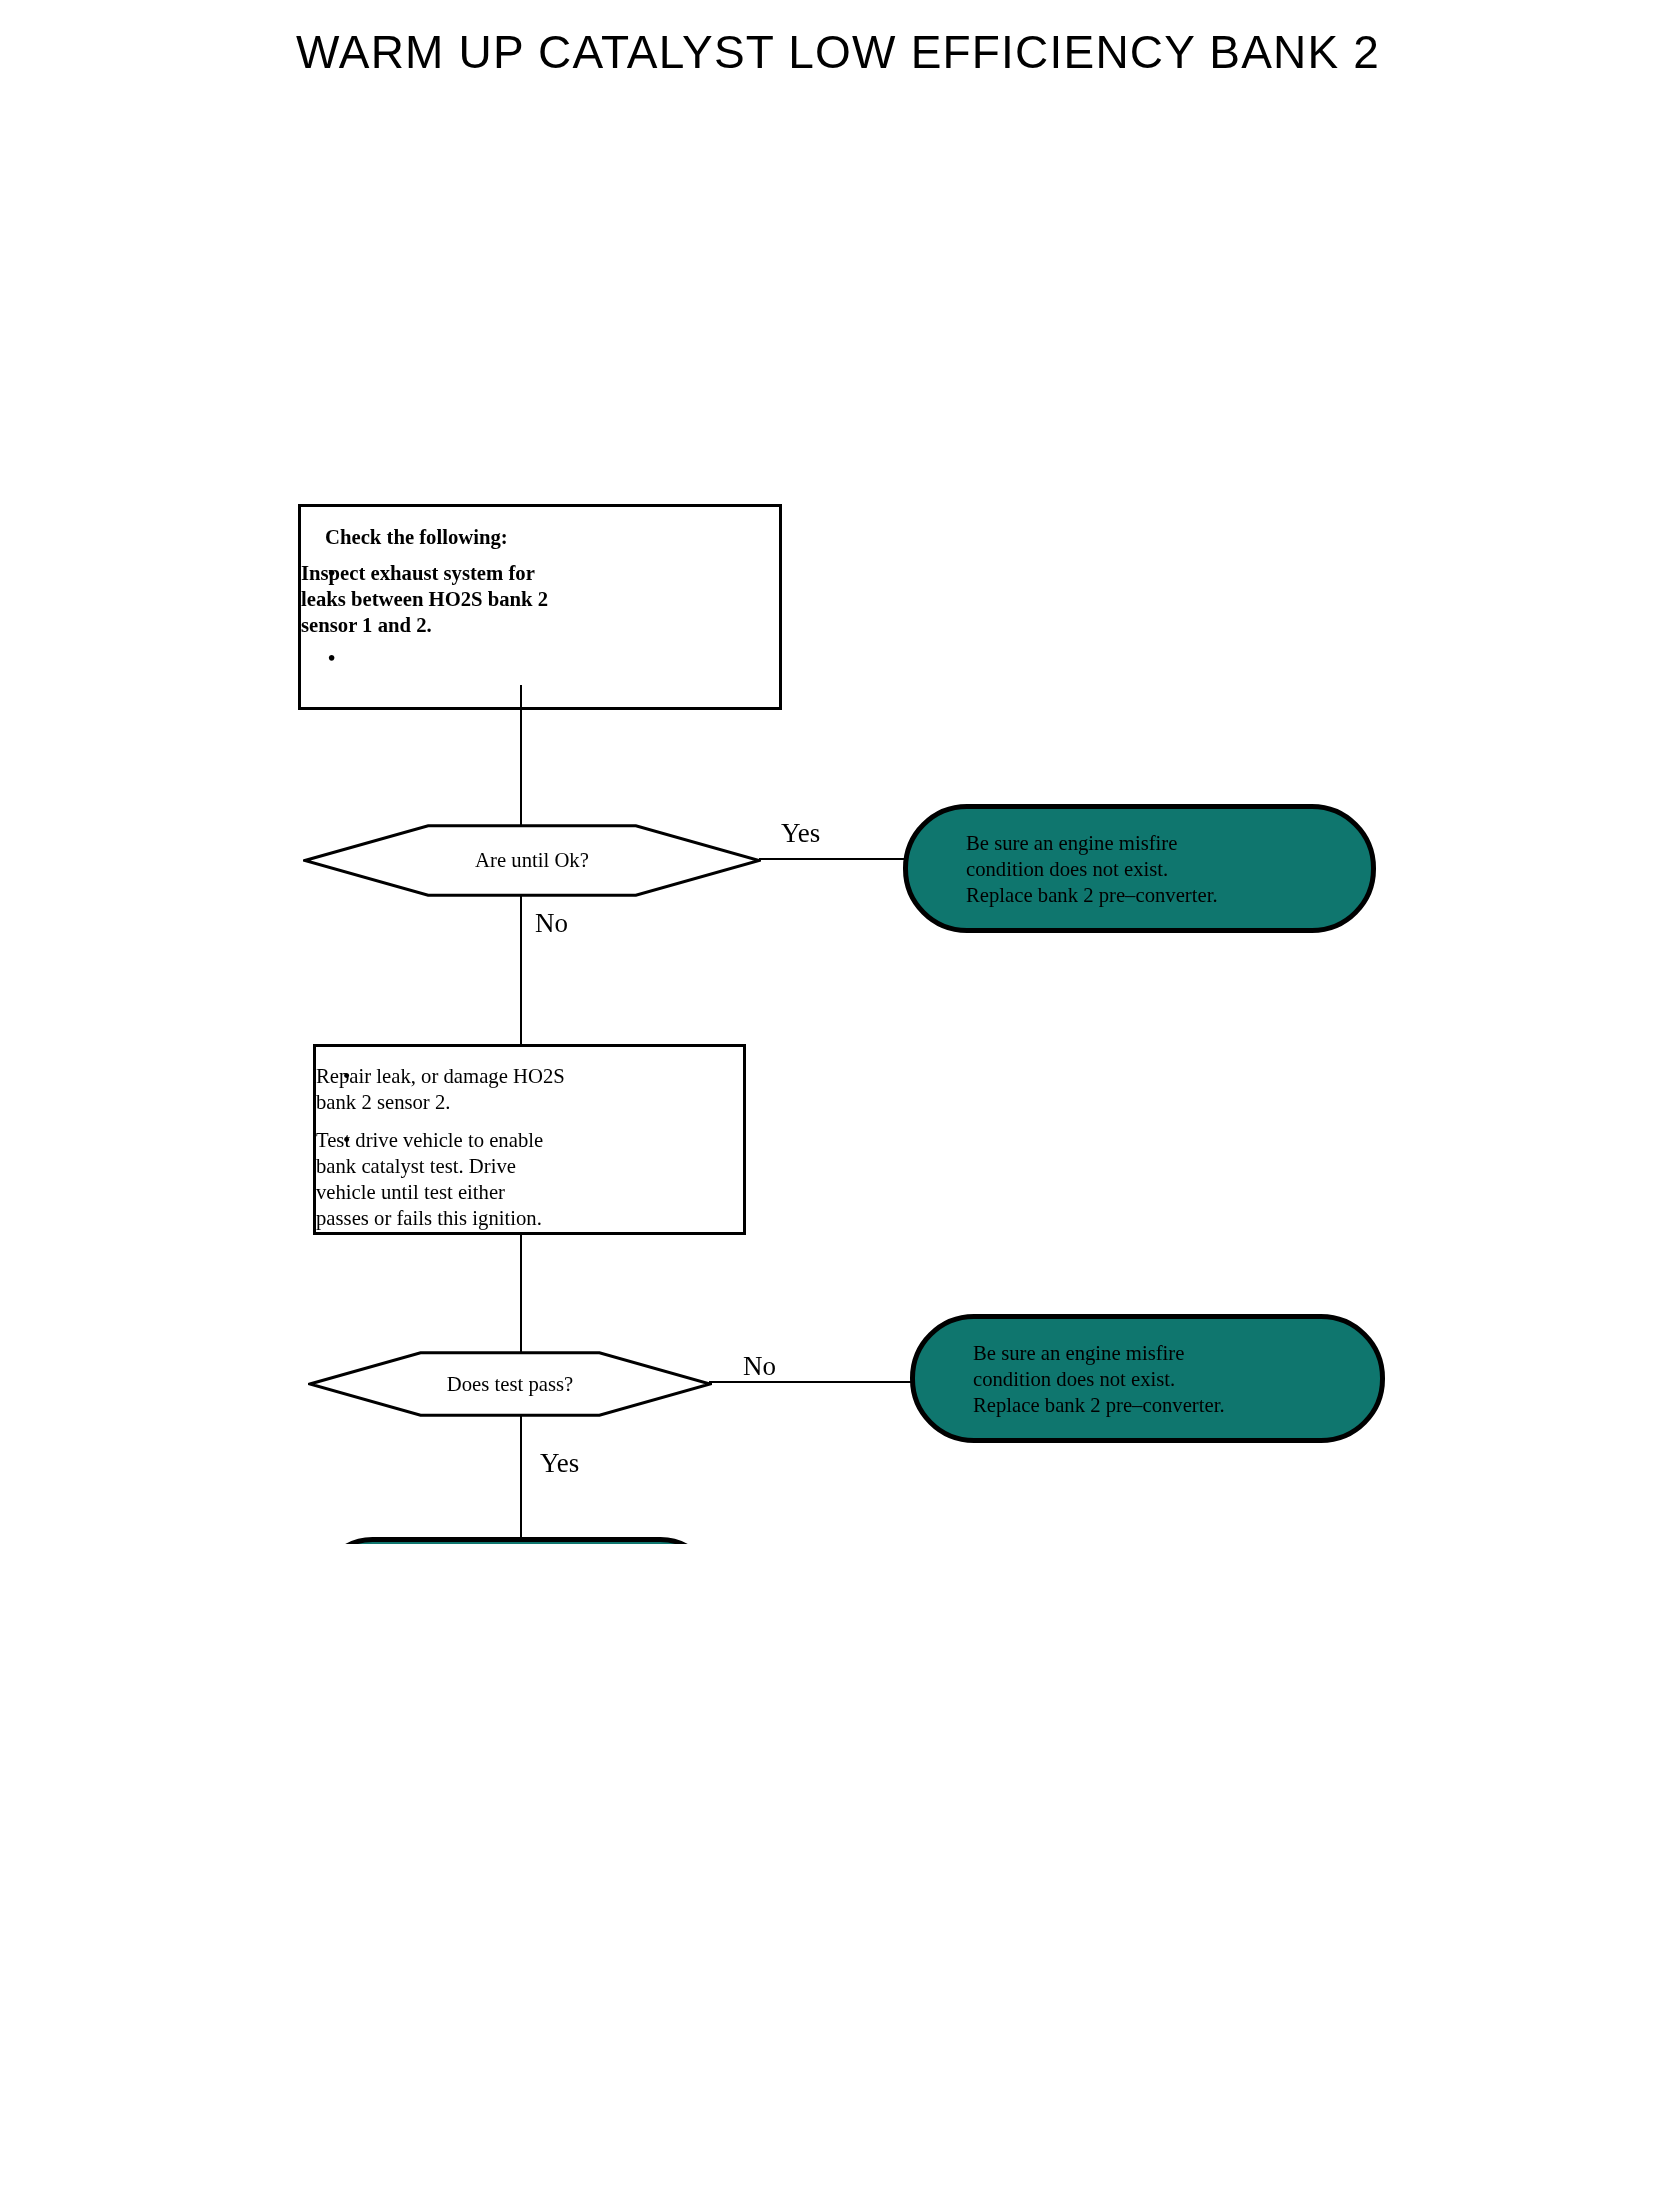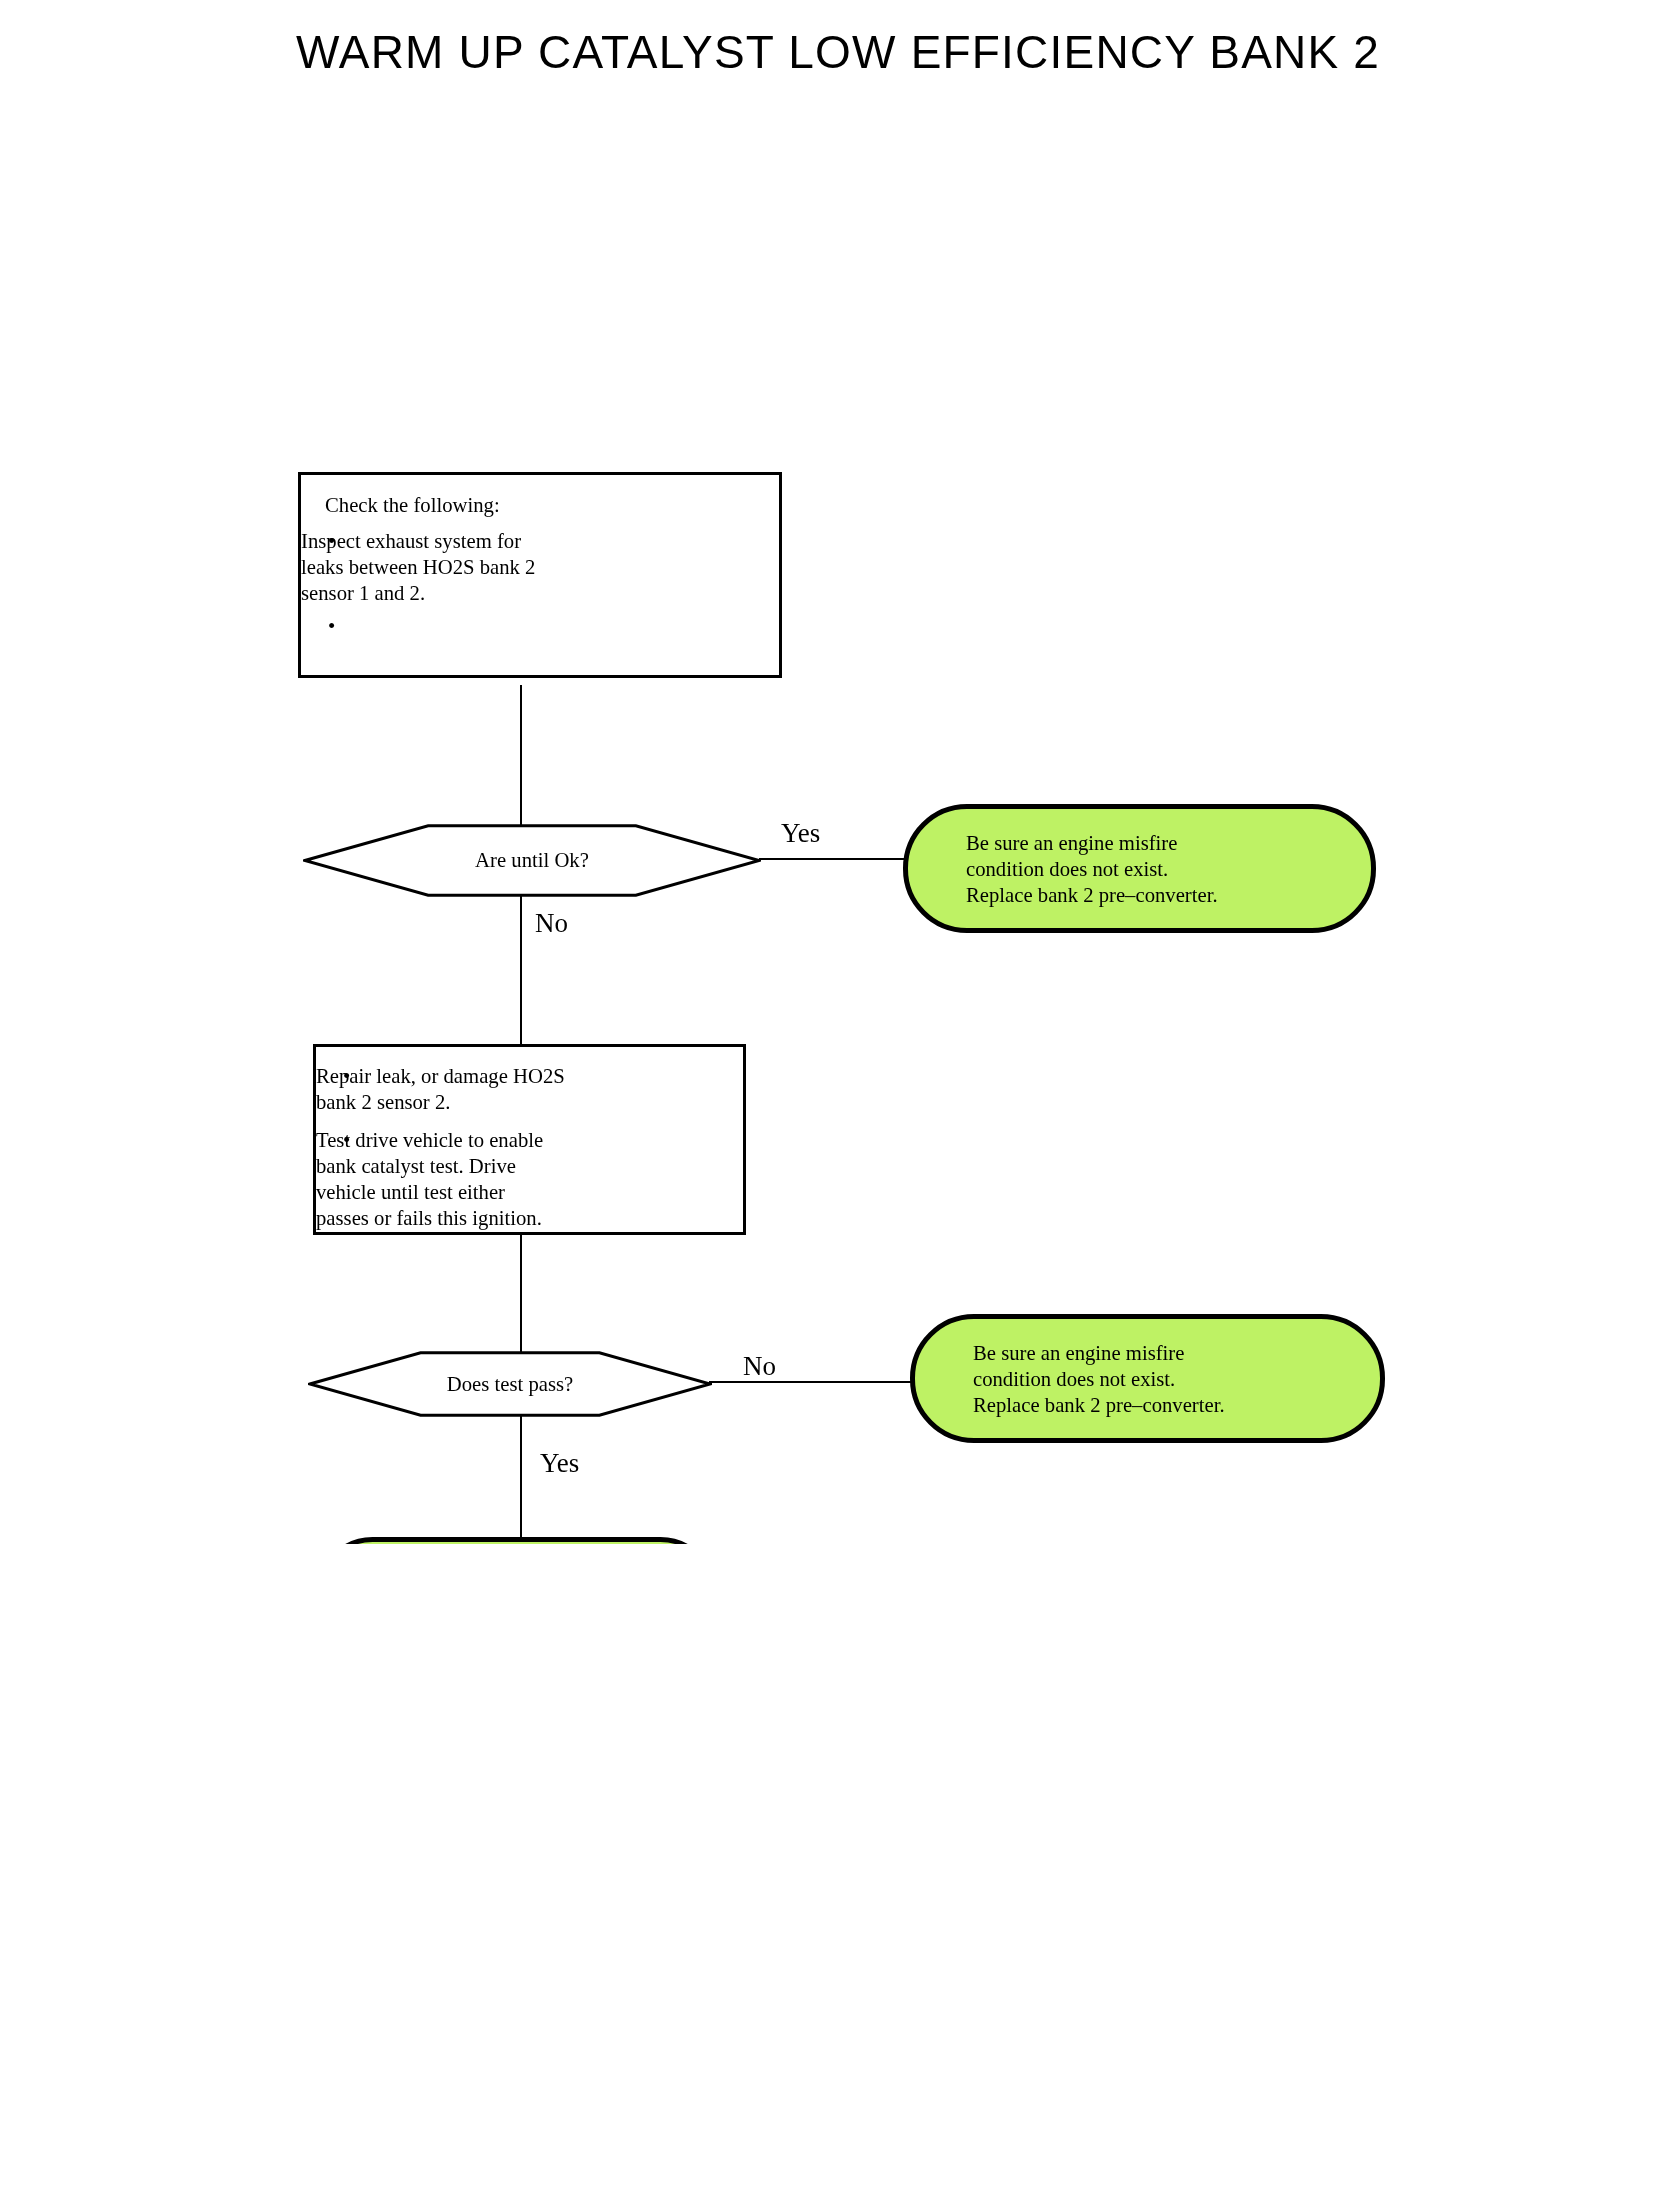--- a/index.html
+++ b/index.html
@@ -40,38 +40,38 @@
   .hex { position: absolute; }
   .hex svg { position: absolute; left: 0; top: 0; width: 100%; height: 100%; }
   .hex-label {
     position: absolute; left: 0; top: 0; right: 0; bottom: 0;
     display: flex; align-items: center; justify-content: center;
     font-size: 20.7px;
   }
   .stadium {
     position: absolute;
     border: 5.5px solid #000000;
-    background: #bef264;
+    background: #0f766e;
     box-sizing: border-box;
     display: flex;
     align-items: center;
   }
   .stadium-text { padding-left: 58px; }
   .stadium.centered { justify-content: flex-start; }
   .stadium.centered .stadium-text { padding-left: 0; text-align: center; }
   .edge-label { position: absolute; font-size: 27px; line-height: 1.1; }
 </style>
 </head>
 <body>
 
 <div class="page">
 
   <h1 class="title">WARM UP CATALYST LOW EFFICIENCY BANK 2</h1>
 
-  <div class="rect body-text" style="left:298px; top:472px; width:484px; height:206px;">
+  <div class="rect body-text" style="left:298px; top:504px; width:484px; height:206px;font-weight:bold;">
     <div class="intro">Check the following:</div>
     <div class="bullet-row" style="margin-top:9.7px;">
       <span class="bullet-marker">•</span>
       <span class="bullet-text pre">Inspect exhaust system for
 leaks between HO2S bank 2
 sensor 1 and 2.</span>
     </div>
     <div class="bullet-row" style="margin-top:7.3px;">
       <span class="bullet-marker">•</span>
     </div>

